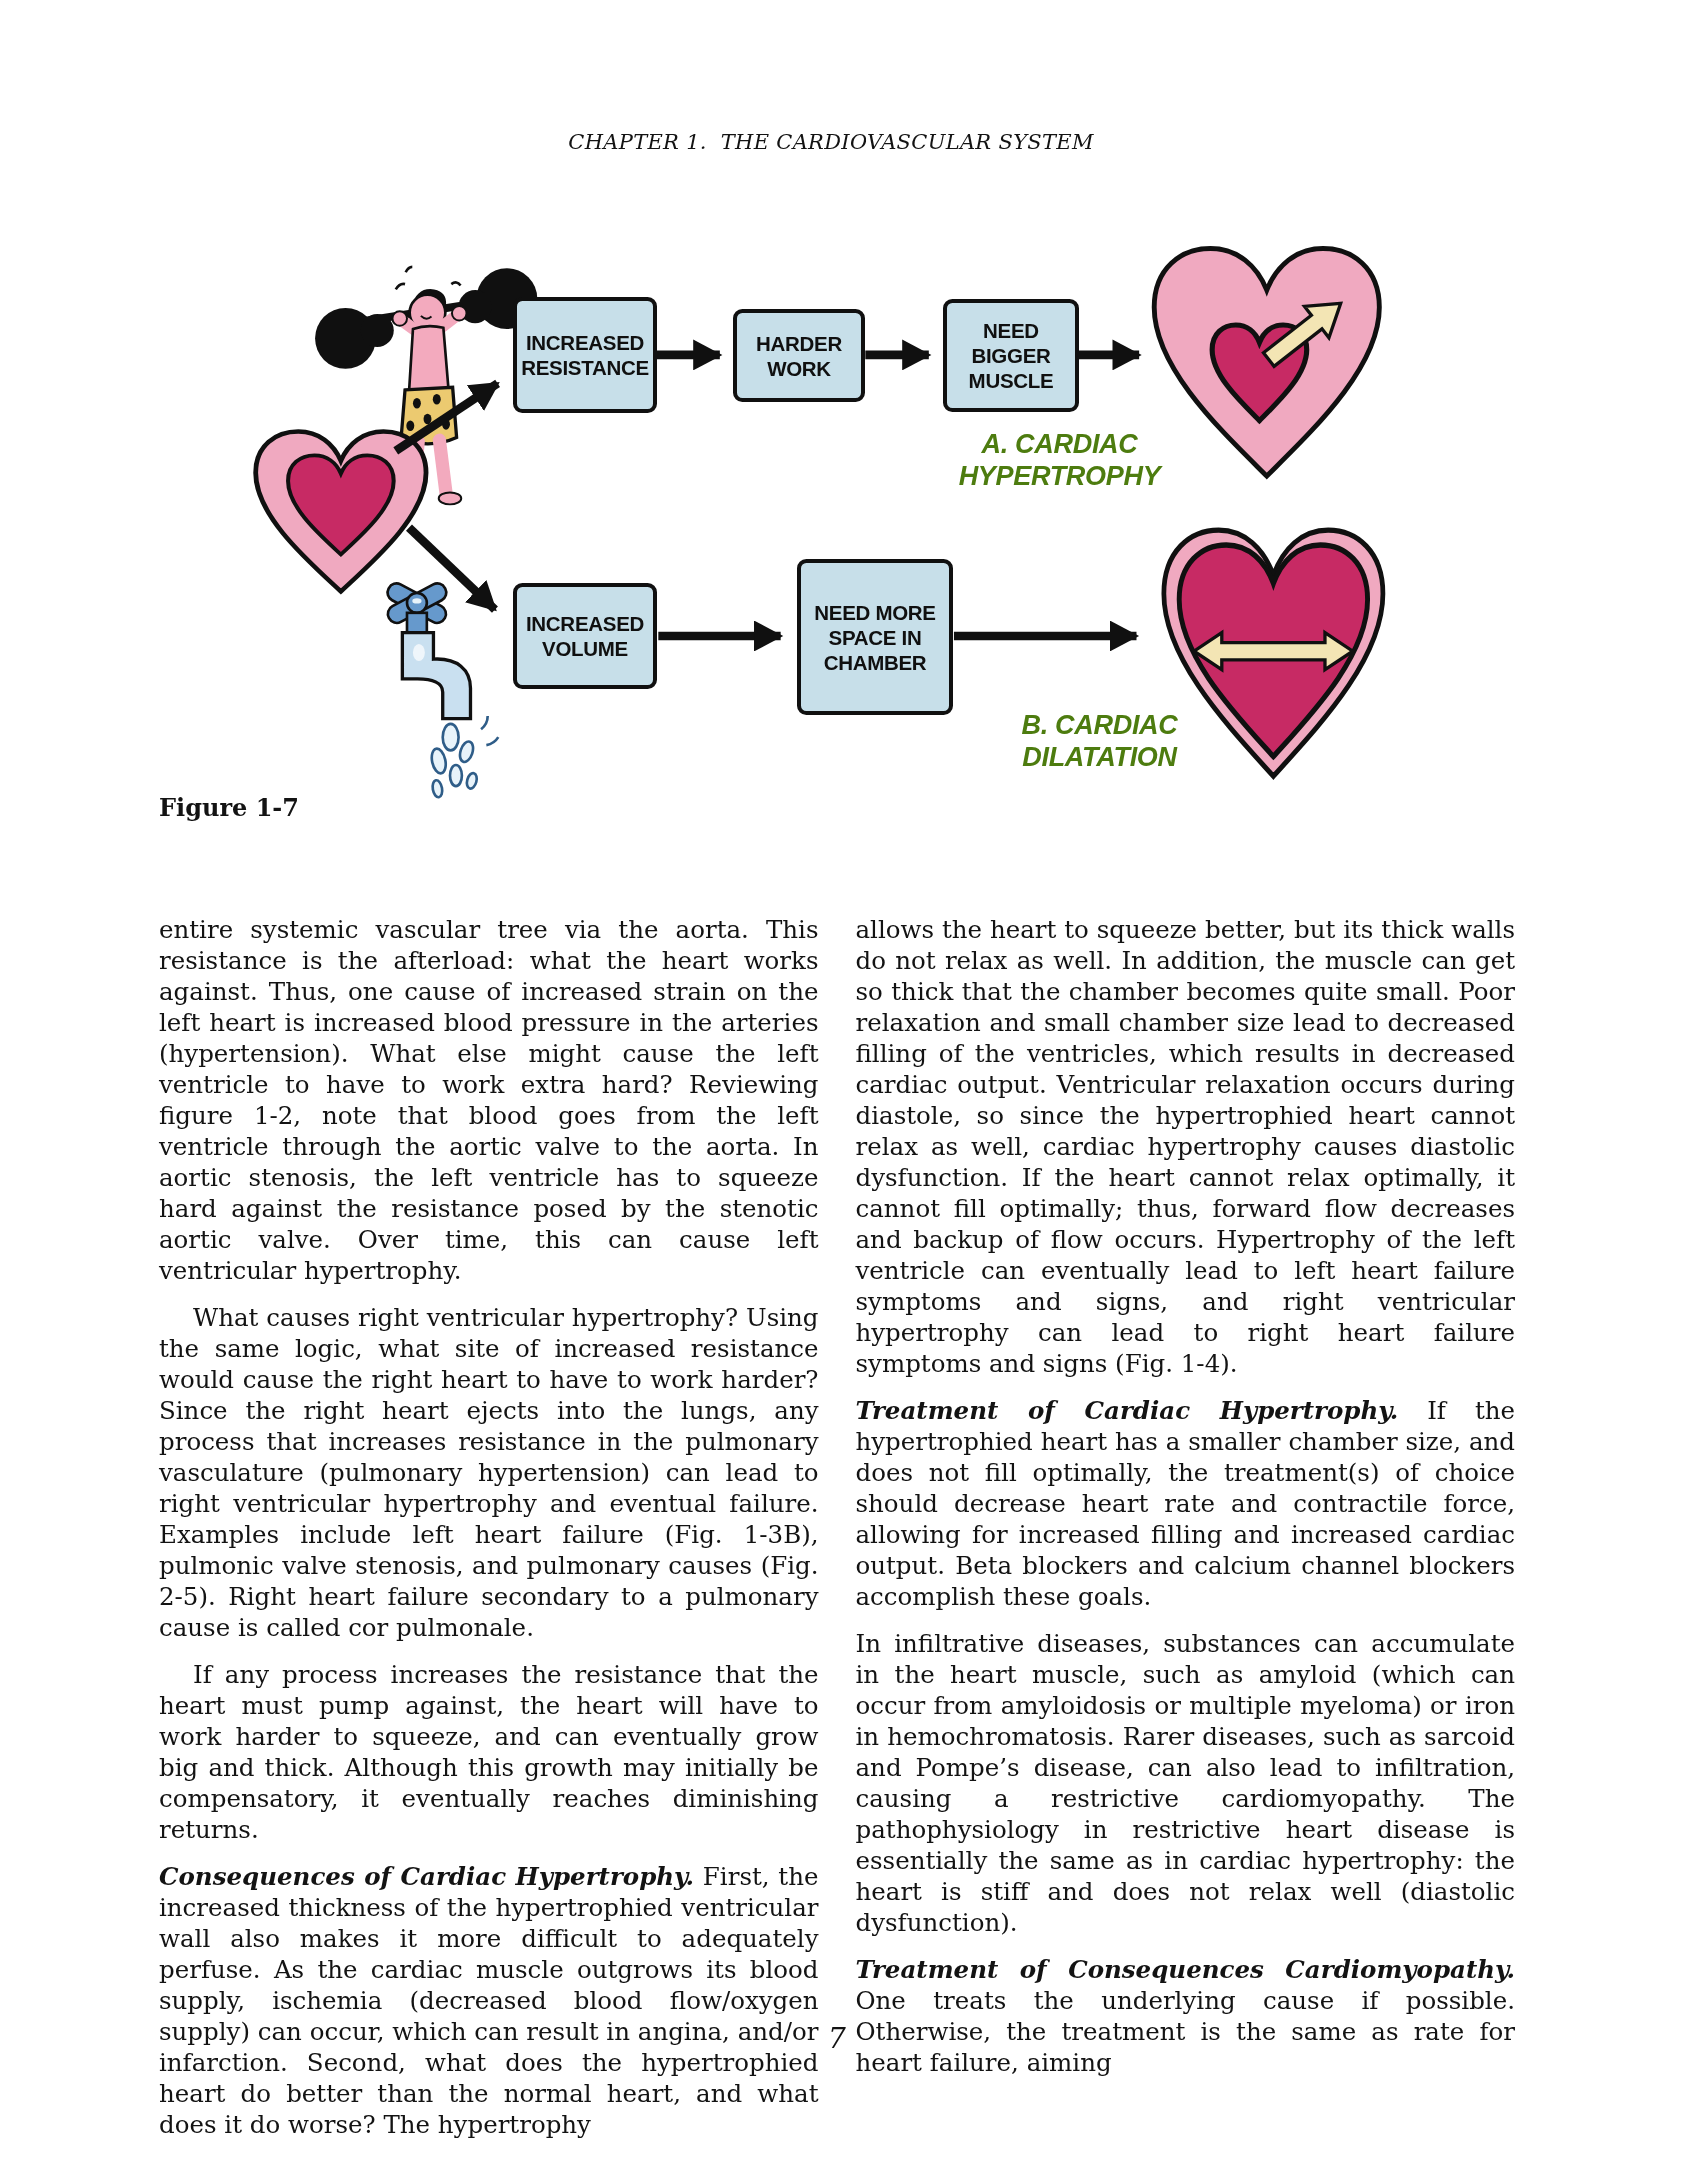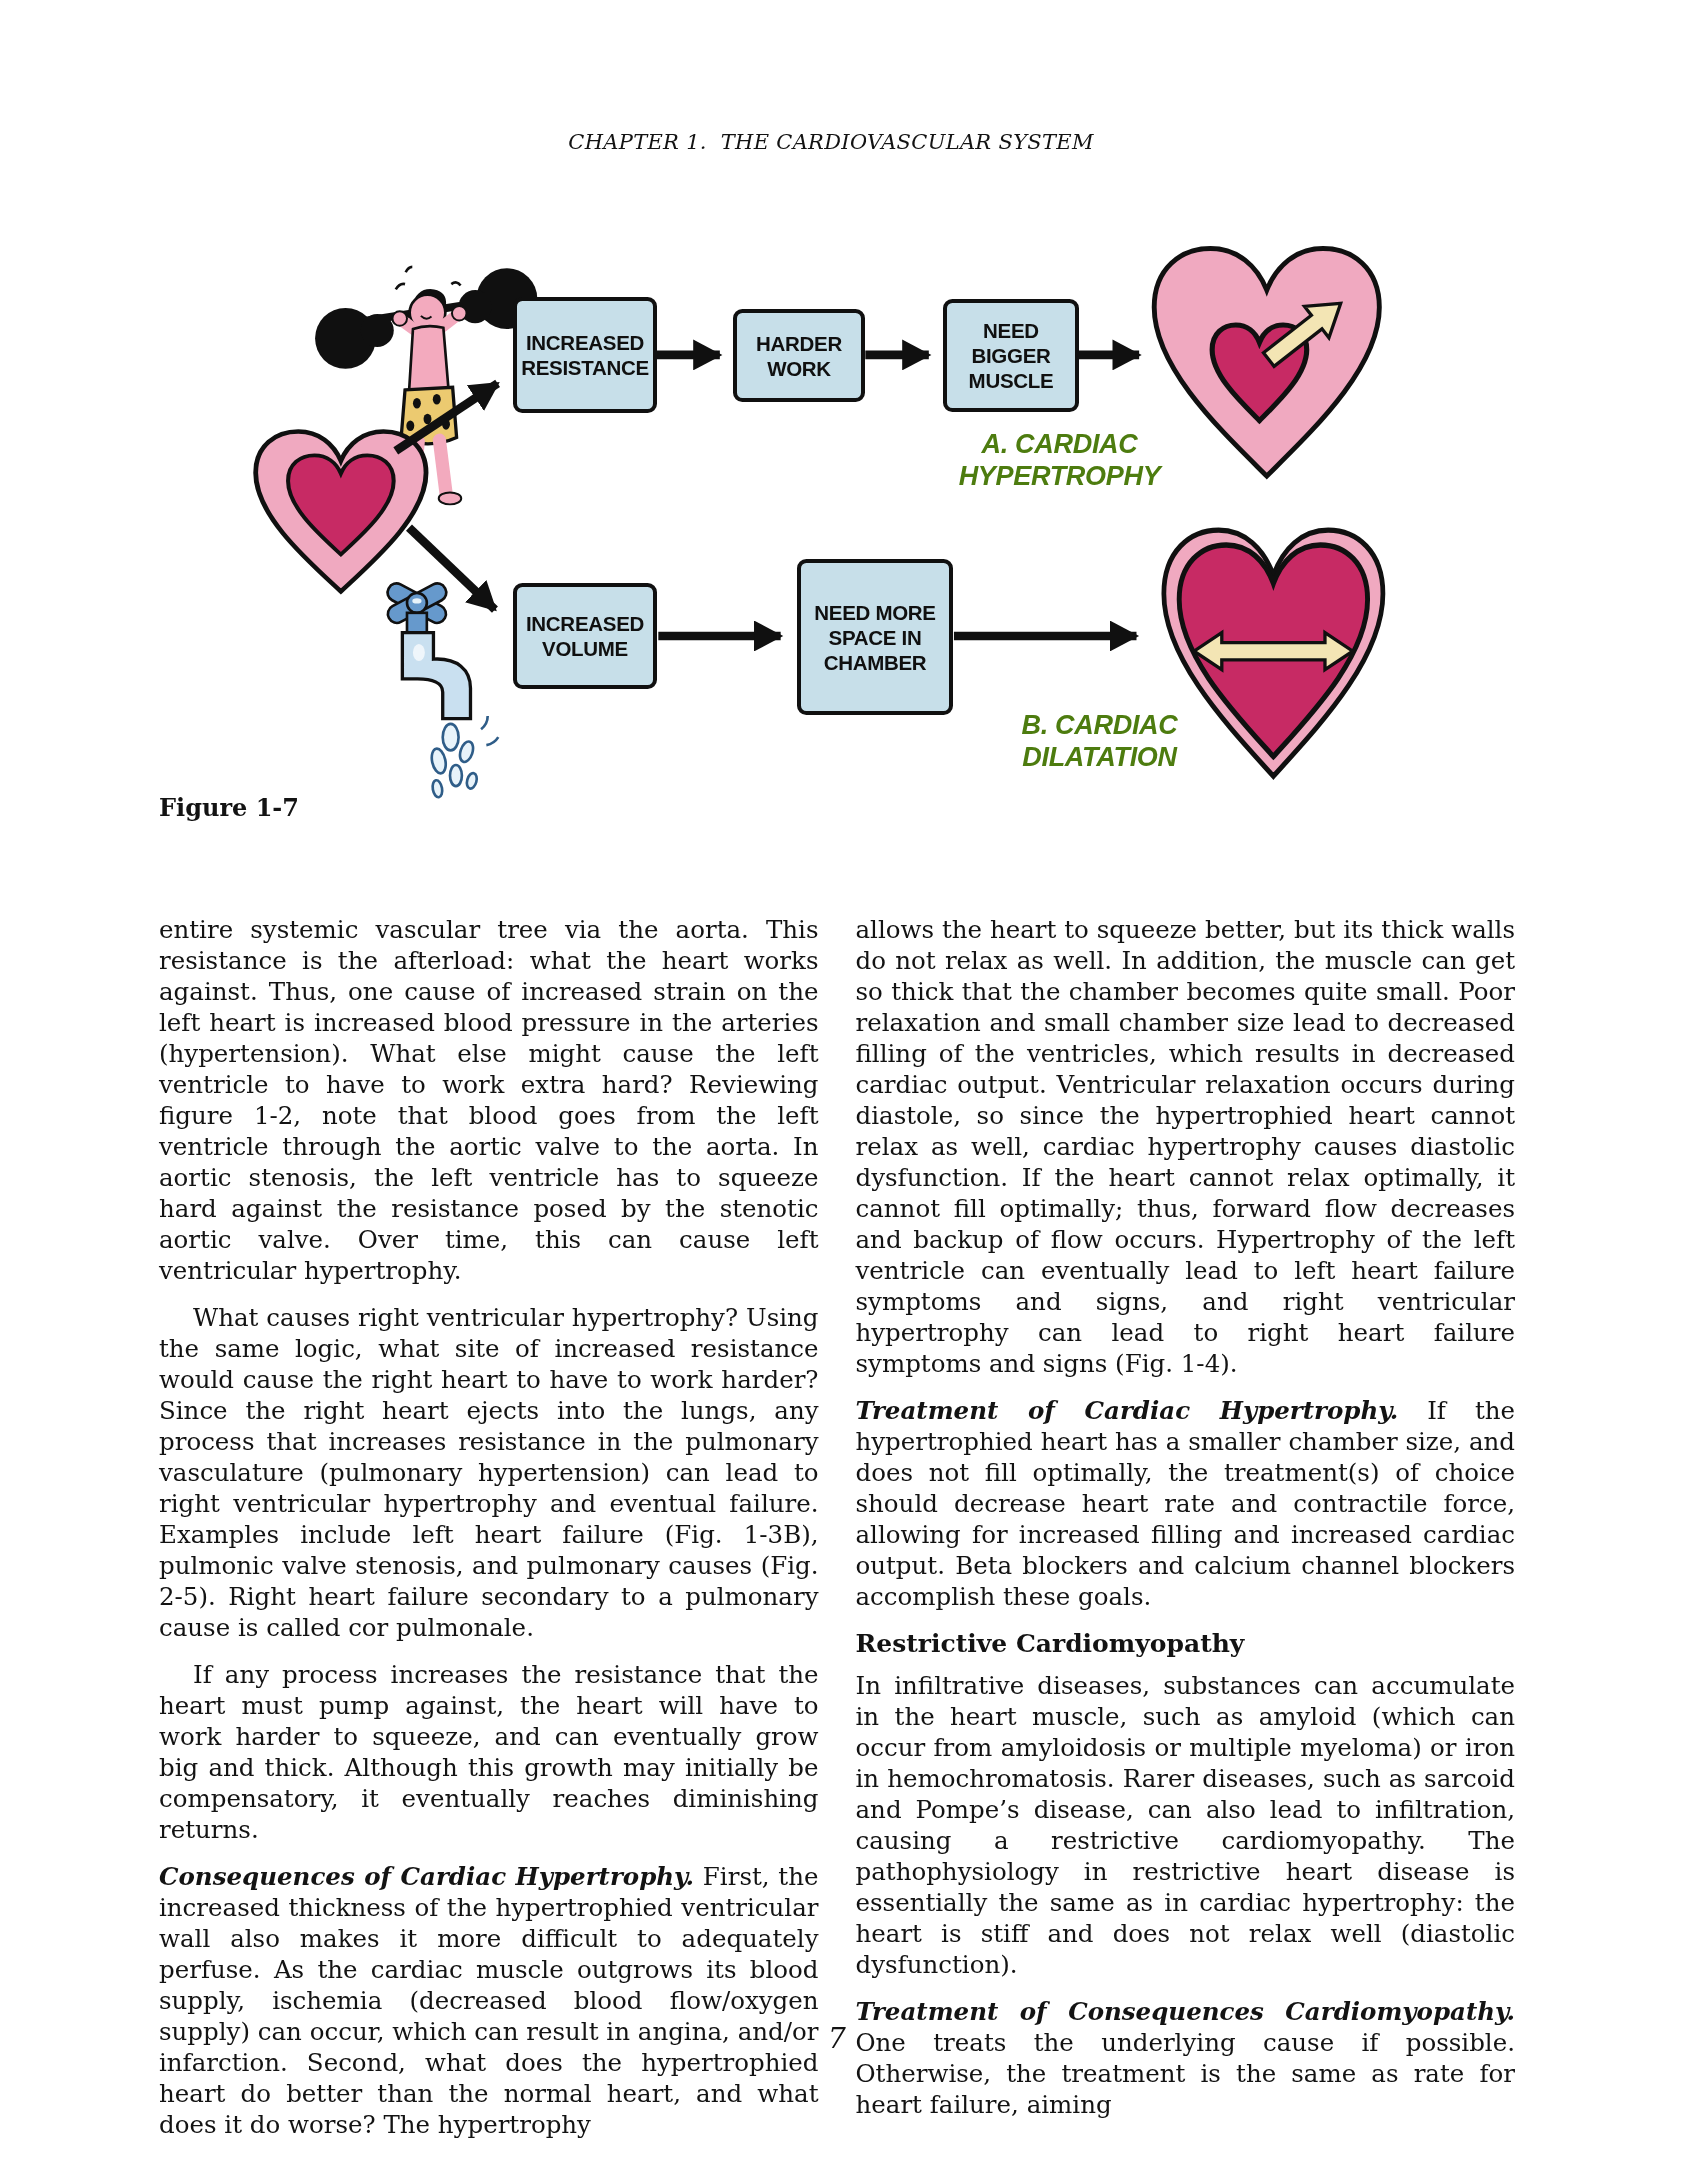--- a/index.html
+++ b/index.html
@@ -184,21 +184,20 @@
   <div id="columns">
     <div class="col" id="left-col">
         <p class="body-para"><span>entire systemic vascular tree via the aorta. This resistance is the </span><span class="seg-i">afterload</span><span>: what the heart works against. Thus, one cause of increased strain on the left heart is increased blood pressure in the arteries (</span><span class="seg-i">hypertension</span><span>). What else might cause the left ventricle to have to work extra hard? Reviewing figure 1-2, note that blood goes from the left ventricle through the aortic valve to the aorta. In </span><span class="seg-i">aortic stenosis</span><span>, the left ventricle has to squeeze hard against the resistance posed by the stenotic aortic valve. Over time, this can cause left ventricular hypertrophy.</span></p>
         <p class="body-para indent"><span>What causes </span><span class="seg-i">right</span><span> ventricular hypertrophy? Using the same logic, what site of increased resistance would cause the right heart to have to work harder? Since the right heart ejects into the lungs, any process that increases resistance in the pulmonary vasculature (</span><span class="seg-i">pulmonary hypertension</span><span>) can lead to right ventricular hypertrophy and eventual failure. Examples include left heart failure (Fig. 1-3B), pulmonic valve stenosis, and pulmonary causes (Fig. 2-5). Right heart failure secondary to a pulmonary cause is called </span><span class="seg-i">cor pulmonale</span><span>.</span></p>
         <p class="body-para indent"><span>If any process increases the resistance that the heart must pump against, the heart will have to work harder to squeeze, and can eventually grow big and thick. Although this growth may initially be compensatory, it eventually reaches diminishing returns.</span></p>
         <p class="body-para"><span class="seg-bi">Consequences of Cardiac Hypertrophy.</span><span> First, the increased thickness of the hypertrophied ventricular wall also makes it more difficult to adequately perfuse. As the cardiac muscle outgrows its blood supply, </span><span class="seg-i">ischemia</span><span> (decreased blood flow/oxygen supply) can occur, which can result in angina, and/or infarction. Second, what does the hypertrophied heart do </span><span class="seg-i">better</span><span> than the normal heart, and what does it do </span><span class="seg-i">worse</span><span>? The hypertrophy</span></p>
       </div>
     <div class="col" id="right-col">
         <p class="body-para"><span>allows the heart to squeeze better, but its thick walls do not </span><span class="seg-i">relax</span><span> as well. In addition, the muscle can get so thick that the chamber becomes quite small. Poor relaxation and small chamber size lead to decreased filling of the ventricles, which results in decreased cardiac output. Ventricular relaxation occurs during </span><span class="seg-i">diastole</span><span>, so since the hypertrophied heart cannot relax as well, cardiac hypertrophy causes </span><span class="seg-i">diastolic</span><span> dysfunction. If the heart cannot relax optimally, it cannot </span><span class="seg-i">fill</span><span> optimally; thus, forward flow decreases and backup of flow occurs. Hypertrophy of the left ventricle can eventually lead to left heart failure symptoms and signs, and right ventricular hypertrophy can lead to right heart failure symptoms and signs (Fig. 1-4).</span></p>
         <p class="body-para"><span class="seg-bi">Treatment of Cardiac Hypertrophy.</span><span> If the hypertrophied heart has a smaller chamber size, and does not fill optimally, the treatment(s) of choice should decrease heart rate and contractile force, allowing for increased filling and increased cardiac output. </span><span class="seg-i">Beta blockers</span><span> and </span><span class="seg-i">calcium channel blockers</span><span> accomplish these goals.</span></p>
-        <h3 class="col-heading">Restrictive Cardiomyopathy</h3>
         <p class="body-para"><span>In </span><span class="seg-i">infiltrative diseases</span><span>, substances can accumulate in the heart muscle, such as amyloid (which can occur from amyloidosis or multiple myeloma) or iron in hemochromatosis. Rarer diseases, such as sarcoid and Pompe’s disease, can also lead to infiltration, causing a restrictive cardiomyopathy. The pathophysiology in restrictive heart disease is essentially the same as in cardiac hypertrophy: the heart is stiff and does not relax well (diastolic dysfunction).</span></p>
         <p class="body-para"><span class="seg-bi">Treatment of Consequences Cardiomyopathy.</span><span> One treats the underlying cause if possible. Otherwise, the treatment is the same as rate for heart failure, aiming</span></p>
       </div>
   </div>
 
   <div id="page-number">7</div>
 
 </div>
 
 

